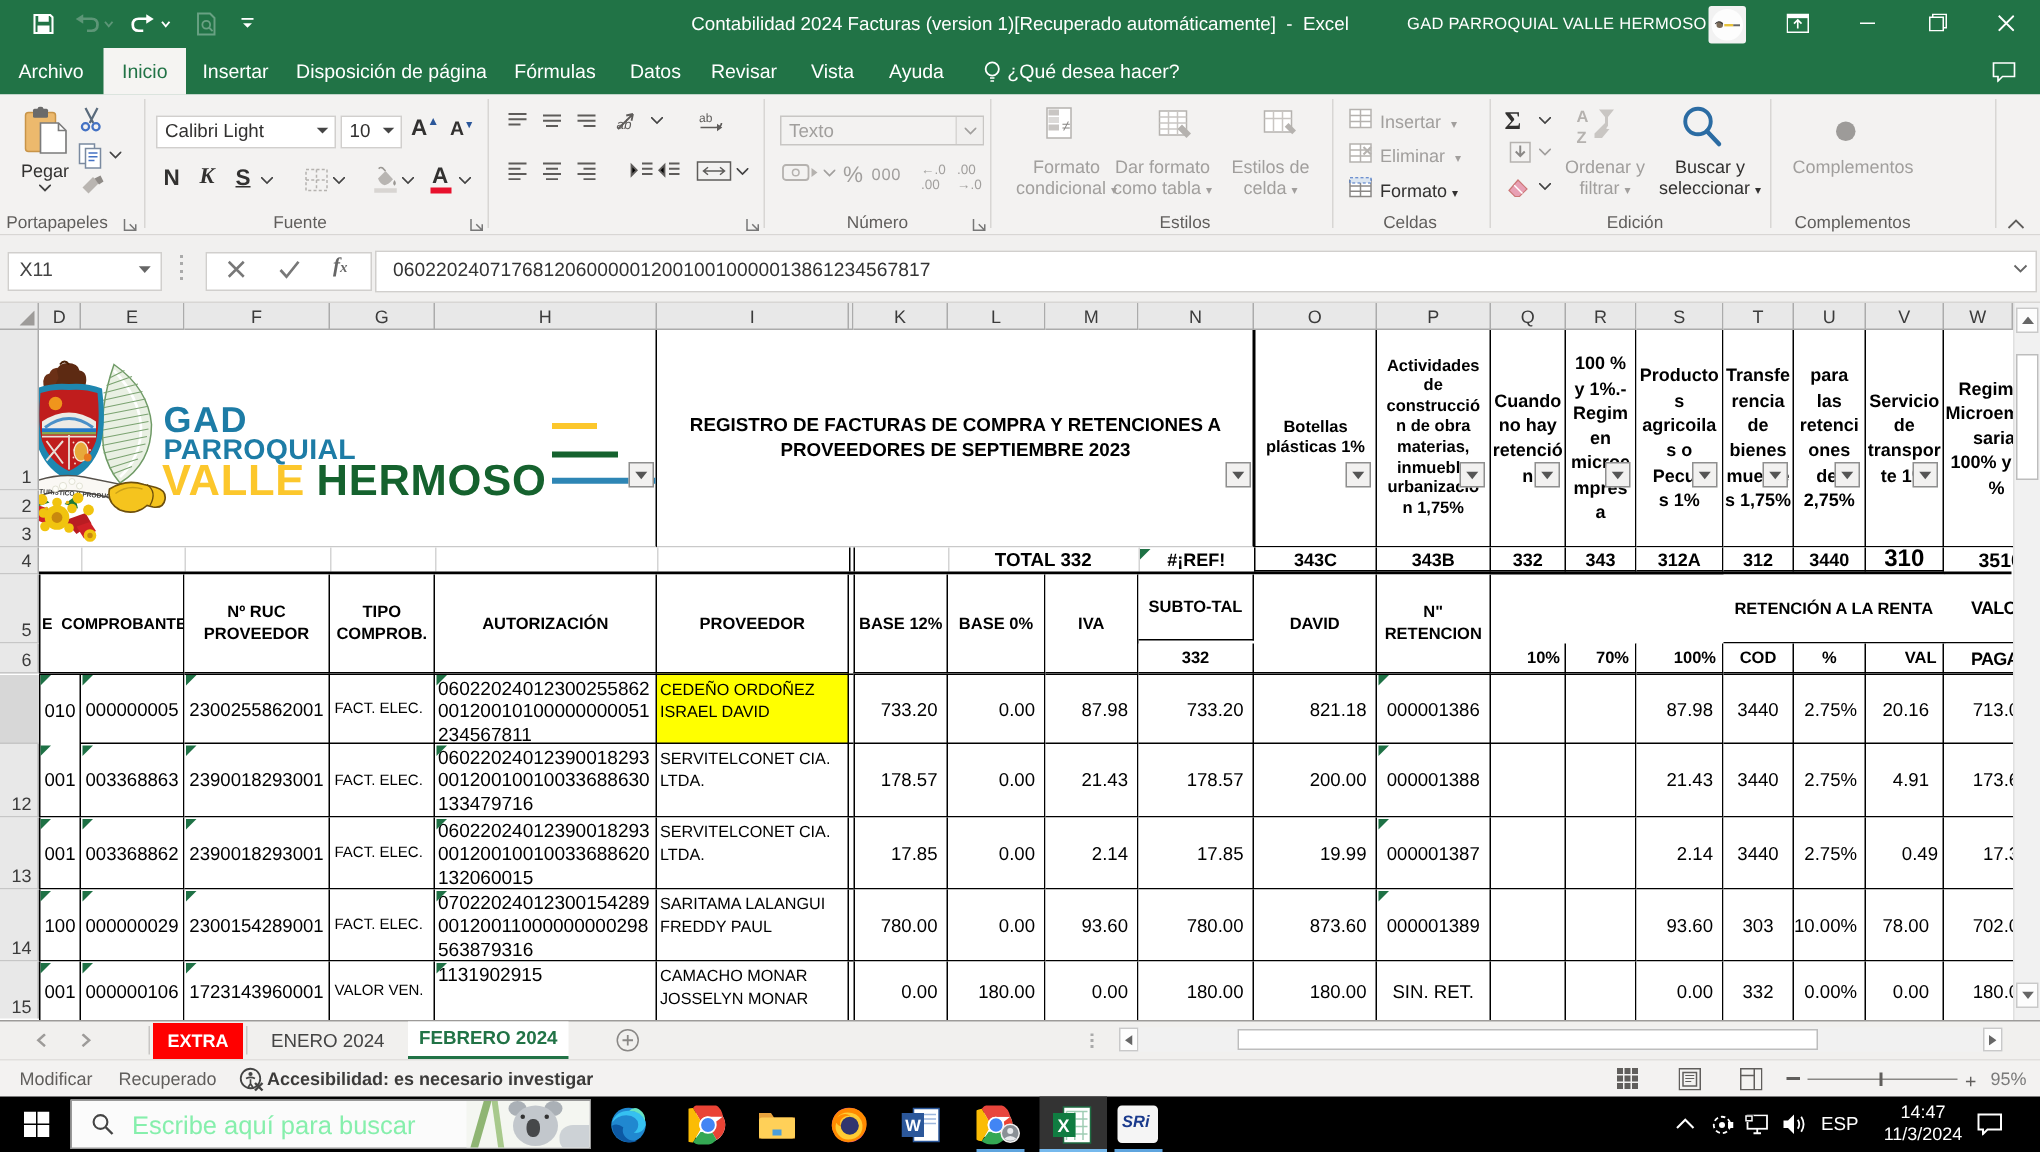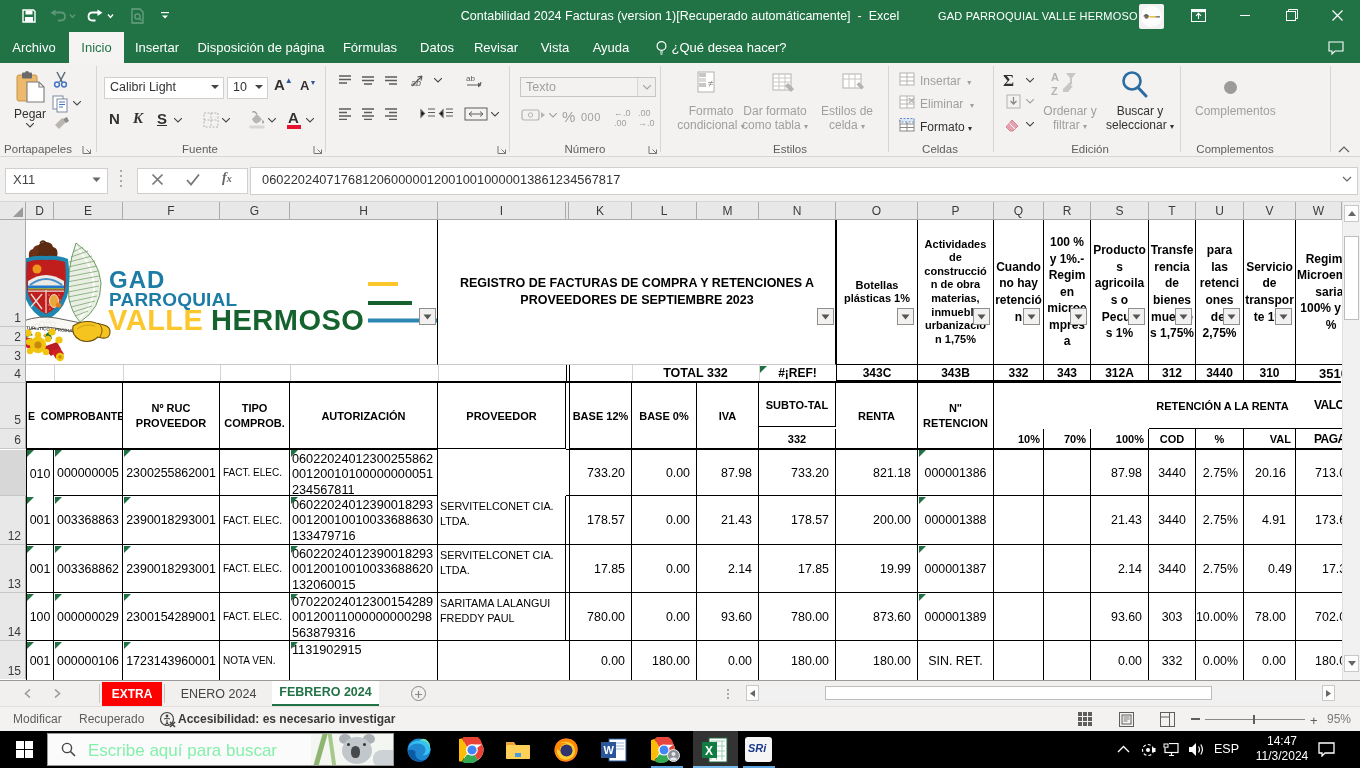--- a/index.html
+++ b/index.html
@@ -433,59 +433,60 @@
     <div class="abs ctr" style="left:632px;top:365px;width:127px;height:16px;font-weight:bold;font-size:12.5px;">TOTAL 332</div>
     <div class="abs ctr" style="left:759px;top:365px;width:77px;height:16px;font-weight:bold;font-size:12px;">#¡REF!</div>
     <div class="tri" style="left:760px;top:366px;"></div>
     <div class="cell hd" style="left:836px;top:365px;width:82px;height:16px;border-left:1px solid #000;border-right:1px solid #000;font-size:12px;">343C</div>
     <div class="cell hd" style="left:918px;top:365px;width:76px;height:16px;border-right:1px solid #000;font-size:12px;">343B</div>
     <div class="cell hd" style="left:994px;top:365px;width:50px;height:16px;border-right:1px solid #000;font-size:12px;">332</div>
     <div class="cell hd" style="left:1044px;top:365px;width:47px;height:16px;border-right:1px solid #000;font-size:12px;">343</div>
     <div class="cell hd" style="left:1091px;top:365px;width:58px;height:16px;border-right:1px solid #000;font-size:12px;">312A</div>
     <div class="cell hd" style="left:1149px;top:365px;width:47px;height:16px;border-right:1px solid #000;font-size:12px;">312</div>
     <div class="cell hd" style="left:1196px;top:365px;width:48px;height:16px;border-right:1px solid #000;font-size:12px;">3440</div>
-    <div class="cell hd" style="left:1244px;top:365px;width:52px;height:16px;border-right:1px solid #000;font-size:12px;">310</div>
+    <div class="cell hd" style="left:1244px;top:365px;width:52px;height:16px;border-right:1px solid #000;font-size:16px;">310</div>
     <div class="cell" style="left:1296px;top:365px;width:46px;height:16px;border-right:none;border-bottom:none;">
       <div style="position:absolute;left:23px;top:1px;font-size:13px;font-weight:bold;">3510</div>
     </div>
     <div class="abs" style="left:26px;top:381px;width:1315px;height:2px;background:#000;"></div>
 
     <div class="cell" style="left:26px;top:383px;width:97px;height:66px;border-left:1px solid #000;">
       <div class="hd" style="position:absolute;left:1px;top:0;width:118px;height:65px;justify-content:flex-start;font-size:10.5px;">E&nbsp; COMPROBANTE</div>
     </div>
     <div class="cell hd" style="left:123px;top:383px;width:97px;height:66px;line-height:15px;">Nº RUC<br>PROVEEDOR</div>
     <div class="cell hd" style="left:220px;top:383px;width:70px;height:66px;line-height:15px;">TIPO<br>COMPROB.</div>
     <div class="cell hd" style="left:290px;top:383px;width:148px;height:66px;">AUTORIZACIÓN</div>
     <div class="cell hd" style="left:438px;top:383px;width:128px;height:66px;">PROVEEDOR</div>
     <div class="cell hd" style="left:569px;top:383px;width:63px;height:66px;border-left:1px solid #000;">BASE 12%</div>
     <div class="cell hd" style="left:632px;top:383px;width:65px;height:66px;">BASE 0%</div>
     <div class="cell hd" style="left:697px;top:383px;width:62px;height:66px;">IVA</div>
     <div class="cell hd" style="left:759px;top:383px;width:77px;height:44px;">SUBTO-TAL</div>
     <div class="cell hd" style="left:759px;top:429px;width:77px;height:20px;">332</div>
-    <div class="cell hd" style="left:836px;top:383px;width:82px;height:66px;">RENTA</div>
+    <div class="cell hd" style="left:836px;top:383px;width:82px;height:66px;">DAVID</div>
     <div class="cell hd" style="left:918px;top:383px;width:76px;height:66px;line-height:15px;">N"<br>RETENCION</div>
     <div class="cell hd num" style="left:994px;top:429px;width:50px;height:20px;padding-right:3px;">10%</div>
     <div class="cell hd num" style="left:1044px;top:429px;width:47px;height:20px;padding-right:4px;">70%</div>
     <div class="cell hd num" style="left:1091px;top:429px;width:58px;height:20px;padding-right:4px;">100%</div>
     <div class="cell hd" style="left:1149px;top:383px;width:148px;height:46px;">RETENCIÓN A LA RENTA</div>
     <div class="cell hd" style="left:1149px;top:429px;width:47px;height:20px;">COD</div>
     <div class="cell hd" style="left:1196px;top:429px;width:48px;height:20px;">%</div>
     <div class="cell hd num" style="left:1244px;top:429px;width:52px;height:20px;padding-right:4px;">VAL</div>
     <div class="cell" style="left:1296px;top:383px;width:46px;height:46px;border-right:none;">
       <div style="position:absolute;left:18px;top:15px;font-size:12px;font-weight:bold;letter-spacing:-0.5px;">VALOR</div>
     </div>
     <div class="cell" style="left:1296px;top:429px;width:46px;height:20px;border-right:none;">
       <div style="position:absolute;left:18px;top:3px;font-size:12px;font-weight:bold;letter-spacing:-0.5px;">PAGADO</div>
     </div>
 
     <div class="cell ctr" style="left:26px;top:449px;width:28px;height:49px;border-top:1px solid #000;border-left:1px solid #000;text-align:center;">010</div>
     <div class="cell ctr" style="left:54px;top:449px;width:69px;height:47px;border-top:1px solid #000;">000000005</div>
     <div class="cell ctr" style="left:123px;top:449px;width:97px;height:47px;border-top:1px solid #000;">2300255862001</div>
     <div class="cell lft" style="left:220px;top:449px;width:70px;height:47px;border-top:1px solid #000;padding-left:3px;font-size:10px;">FACT. ELEC.</div>
     <div class="cell" style="left:290px;top:449px;width:148px;height:47px;border-top:1px solid #000;padding:1.5px 0 0 2px;line-height:15.8px;font-size:12.7px;">06022024012300255862<br>00120010100000000051<br>234567811</div>
+    <div class="cell" style="left:438px;top:449px;width:128px;height:47px;border-top:1px solid #000;padding:2.5px 0 0 2px;line-height:15.4px;font-size:10.8px;background:#ffff00;">CEDEÑO ORDOÑEZ<br>ISRAEL DAVID</div>
     <div class="cell num" style="left:569px;top:449px;width:63px;height:47px;border-top:1px solid #000;border-left:1px solid #000;padding-right:6px;">733.20</div>
     <div class="cell num" style="left:632px;top:449px;width:65px;height:47px;border-top:1px solid #000;padding-right:6px;">0.00</div>
     <div class="cell num" style="left:697px;top:449px;width:62px;height:47px;border-top:1px solid #000;padding-right:6px;">87.98</div>
     <div class="cell num" style="left:759px;top:449px;width:77px;height:47px;border-top:1px solid #000;padding-right:6px;">733.20</div>
     <div class="cell num" style="left:836px;top:449px;width:82px;height:47px;border-top:1px solid #000;padding-right:6px;">821.18</div>
     <div class="cell ctr" style="left:918px;top:449px;width:76px;height:47px;border-top:1px solid #000;">000001386</div>
     <div class="cell" style="left:994px;top:449px;width:50px;height:47px;border-top:1px solid #000;"></div>
     <div class="cell" style="left:1044px;top:449px;width:47px;height:47px;border-top:1px solid #000;"></div>
     <div class="cell num" style="left:1091px;top:449px;width:58px;height:47px;border-top:1px solid #000;padding-right:6px;">87.98</div>
     <div class="cell ctr" style="left:1149px;top:449px;width:47px;height:47px;border-top:1px solid #000;">3440</div>
@@ -557,22 +558,23 @@
     <div class="cell ctr" style="left:1149px;top:593px;width:47px;height:48px;">303</div>
     <div class="cell num" style="left:1196px;top:593px;width:48px;height:48px;padding-right:5px;">10.00%</div>
     <div class="cell num" style="left:1244px;top:593px;width:52px;height:48px;padding-right:9px;">78.00</div>
     <div class="cell" style="left:1296px;top:593px;width:46px;height:48px;border-right:none;">
           <div class="num" style="position:absolute;left:0;top:0;width:57px;height:47px;">702.00</div>
         </div>
 
     <div class="cell ctr" style="left:26px;top:641px;width:28px;height:40px;border-left:1px solid #000;">001</div>
     <div class="cell ctr" style="left:54px;top:641px;width:69px;height:40px;">000000106</div>
     <div class="cell ctr" style="left:123px;top:641px;width:97px;height:40px;">1723143960001</div>
-    <div class="cell lft" style="left:220px;top:641px;width:70px;height:40px;padding-left:3px;font-size:10px;">NOTA VEN.</div>
+    <div class="cell lft" style="left:220px;top:641px;width:70px;height:40px;padding-left:3px;font-size:10px;">VALOR VEN.</div>
     <div class="cell" style="left:290px;top:641px;width:148px;height:40px;padding:1.5px 0 0 2px;line-height:15.8px;font-size:12.7px;">1131902915</div>
+    <div class="cell" style="left:438px;top:641px;width:128px;height:40px;padding:2.5px 0 0 2px;line-height:15.4px;font-size:10.8px;">CAMACHO MONAR<br>JOSSELYN MONAR</div>
     <div class="cell num" style="left:569px;top:641px;width:63px;height:40px;border-left:1px solid #000;padding-right:6px;">0.00</div>
     <div class="cell num" style="left:632px;top:641px;width:65px;height:40px;padding-right:6px;">180.00</div>
     <div class="cell num" style="left:697px;top:641px;width:62px;height:40px;padding-right:6px;">0.00</div>
     <div class="cell num" style="left:759px;top:641px;width:77px;height:40px;padding-right:6px;">180.00</div>
     <div class="cell num" style="left:836px;top:641px;width:82px;height:40px;padding-right:6px;">180.00</div>
     <div class="cell ctr" style="left:918px;top:641px;width:76px;height:40px;">SIN. RET.</div>
     <div class="cell" style="left:994px;top:641px;width:50px;height:40px;"></div>
     <div class="cell" style="left:1044px;top:641px;width:47px;height:40px;"></div>
     <div class="cell num" style="left:1091px;top:641px;width:58px;height:40px;padding-right:6px;">0.00</div>
     <div class="cell ctr" style="left:1149px;top:641px;width:47px;height:40px;">332</div>

